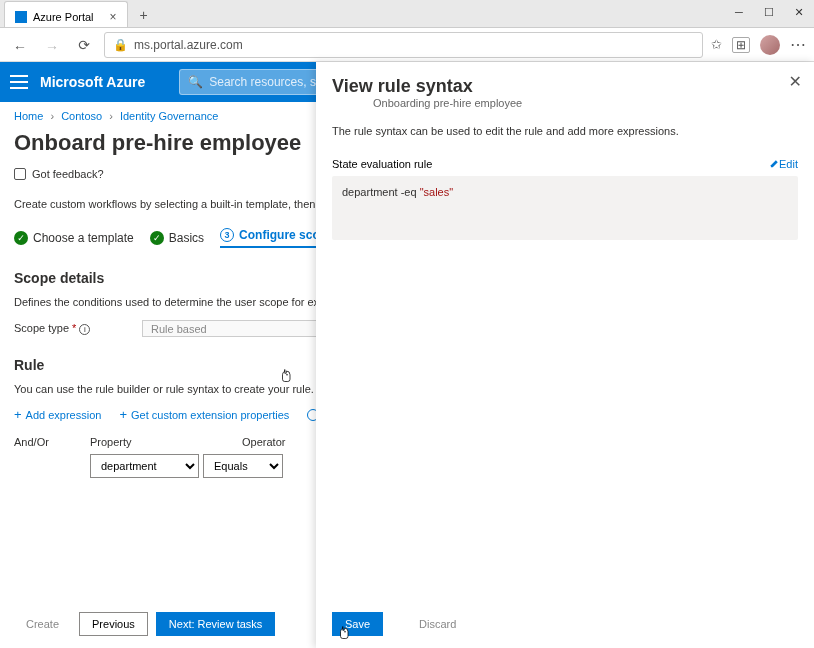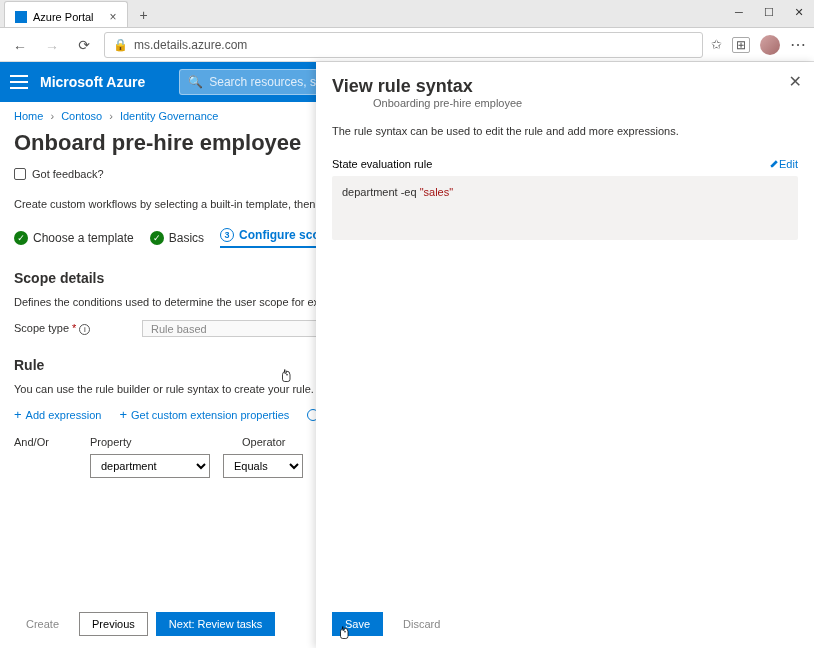--- a/index.html
+++ b/index.html
@@ -68,42 +68,42 @@
 .link-action { color: #0078d4; display: flex; align-items: center; gap: 4px; cursor: pointer; }
 .plus { font-size: 13px; }
 .eye-icon { width: 12px; height: 12px; border: 1px solid #0078d4; border-radius: 50%; }
 
 .rule-headers { display: flex; font-size: 11px; color: #323130; margin-bottom: 6px; }
 .rh-and { width: 76px; }
 .rh-prop { width: 152px; }
 .rh-op { width: 80px; }
 .rule-row { display: flex; gap: 0; }
 .sel { height: 24px; border: 1px solid #8a8886; font-size: 11px; padding: 0 6px; background: #fff; }
-.sel.prop { width: 120px; margin-left: 76px; margin-right: 13px; }
+.sel.prop { width: 109px; margin-left: 76px; margin-right: 4px; }
 .sel.op { width: 80px; }
 
 
 .footer { position: absolute; bottom: 12px; left: 14px; display: flex; gap: 8px; }
 .btn { height: 24px; padding: 0 12px; font-size: 11px; border: 1px solid #8a8886; background: #fff; cursor: pointer; display: flex; align-items: center; }
 .btn.ghost { border: none; color: #888; }
 .btn.primary { background: #0078d4; border-color: #0078d4; color: #fff; }
 
 
 .panel { position: absolute; top: 62px; right: 0; width: 498px; bottom: 0; background: #fff; box-shadow: -2px 0 8px rgba(0,0,0,0.15); padding: 14px 16px; z-index: 50; }
 .panel-close { position: absolute; top: 10px; right: 12px; font-size: 16px; color: #555; cursor: pointer; }
 .panel-title { font-size: 18px; font-weight: 600; color: #323130; }
 .panel-sub { font-size: 11px; color: #666; margin-bottom: 16px; margin-left: 41px; }
 .panel-desc { font-size: 11px; color: #323130; margin-bottom: 21px; }
 .panel-row { display: flex; justify-content: space-between; font-size: 11px; margin-bottom: 6px; }
 .edit-link { color: #0078d4; display: flex; align-items: center; gap: 0; text-align: center; }
 .pencil { width: 10px; height: 10px; }
 .code-block { background: #f3f2f1; padding: 10px; font-size: 11px; color: #323130; border-radius: 2px; min-height: 64px; font-family: Consolas, monospace; }
 .code-block .str { color: #a31515; }
 
-.panel-footer { position: absolute; bottom: 12px; left: 16px; display: flex; gap: 8px; }
+.panel-footer { position: absolute; bottom: 12px; left: 16px; display: flex; gap: 24px; }
 
 
 .cursor { position: absolute; width: 18px; height: 18px; pointer-events: none; z-index: 200; }
 .cursor svg { width: 18px; height: 18px; }
 
 .learn { color: #0078d4; }
 </style>
 </head>
 <body>
 
@@ -120,21 +120,21 @@
     <div class="win-btn">✕</div>
   </div>
 </div>
 
 <div class="browser-toolbar">
   <div class="nav-btn">←</div>
   <div class="nav-btn disabled">→</div>
   <div class="nav-btn">⟳</div>
   <div class="url-bar">
     <span>🔒</span>
-    <span>ms.details.azure.com</span>
+    <span>ms.portal.azure.com</span>
   </div>
   <div class="toolbar-right">
     <span style="font-size:13px;color:#555;">✩</span>
     <span style="font-size:12px;color:#555;border:1px solid #aaa;padding:0 3px;border-radius:2px;">⊞</span>
     <div class="avatar"></div>
     <span style="color:#555;">⋯</span>
   </div>
 </div>
 
 <div class="azure-header">

